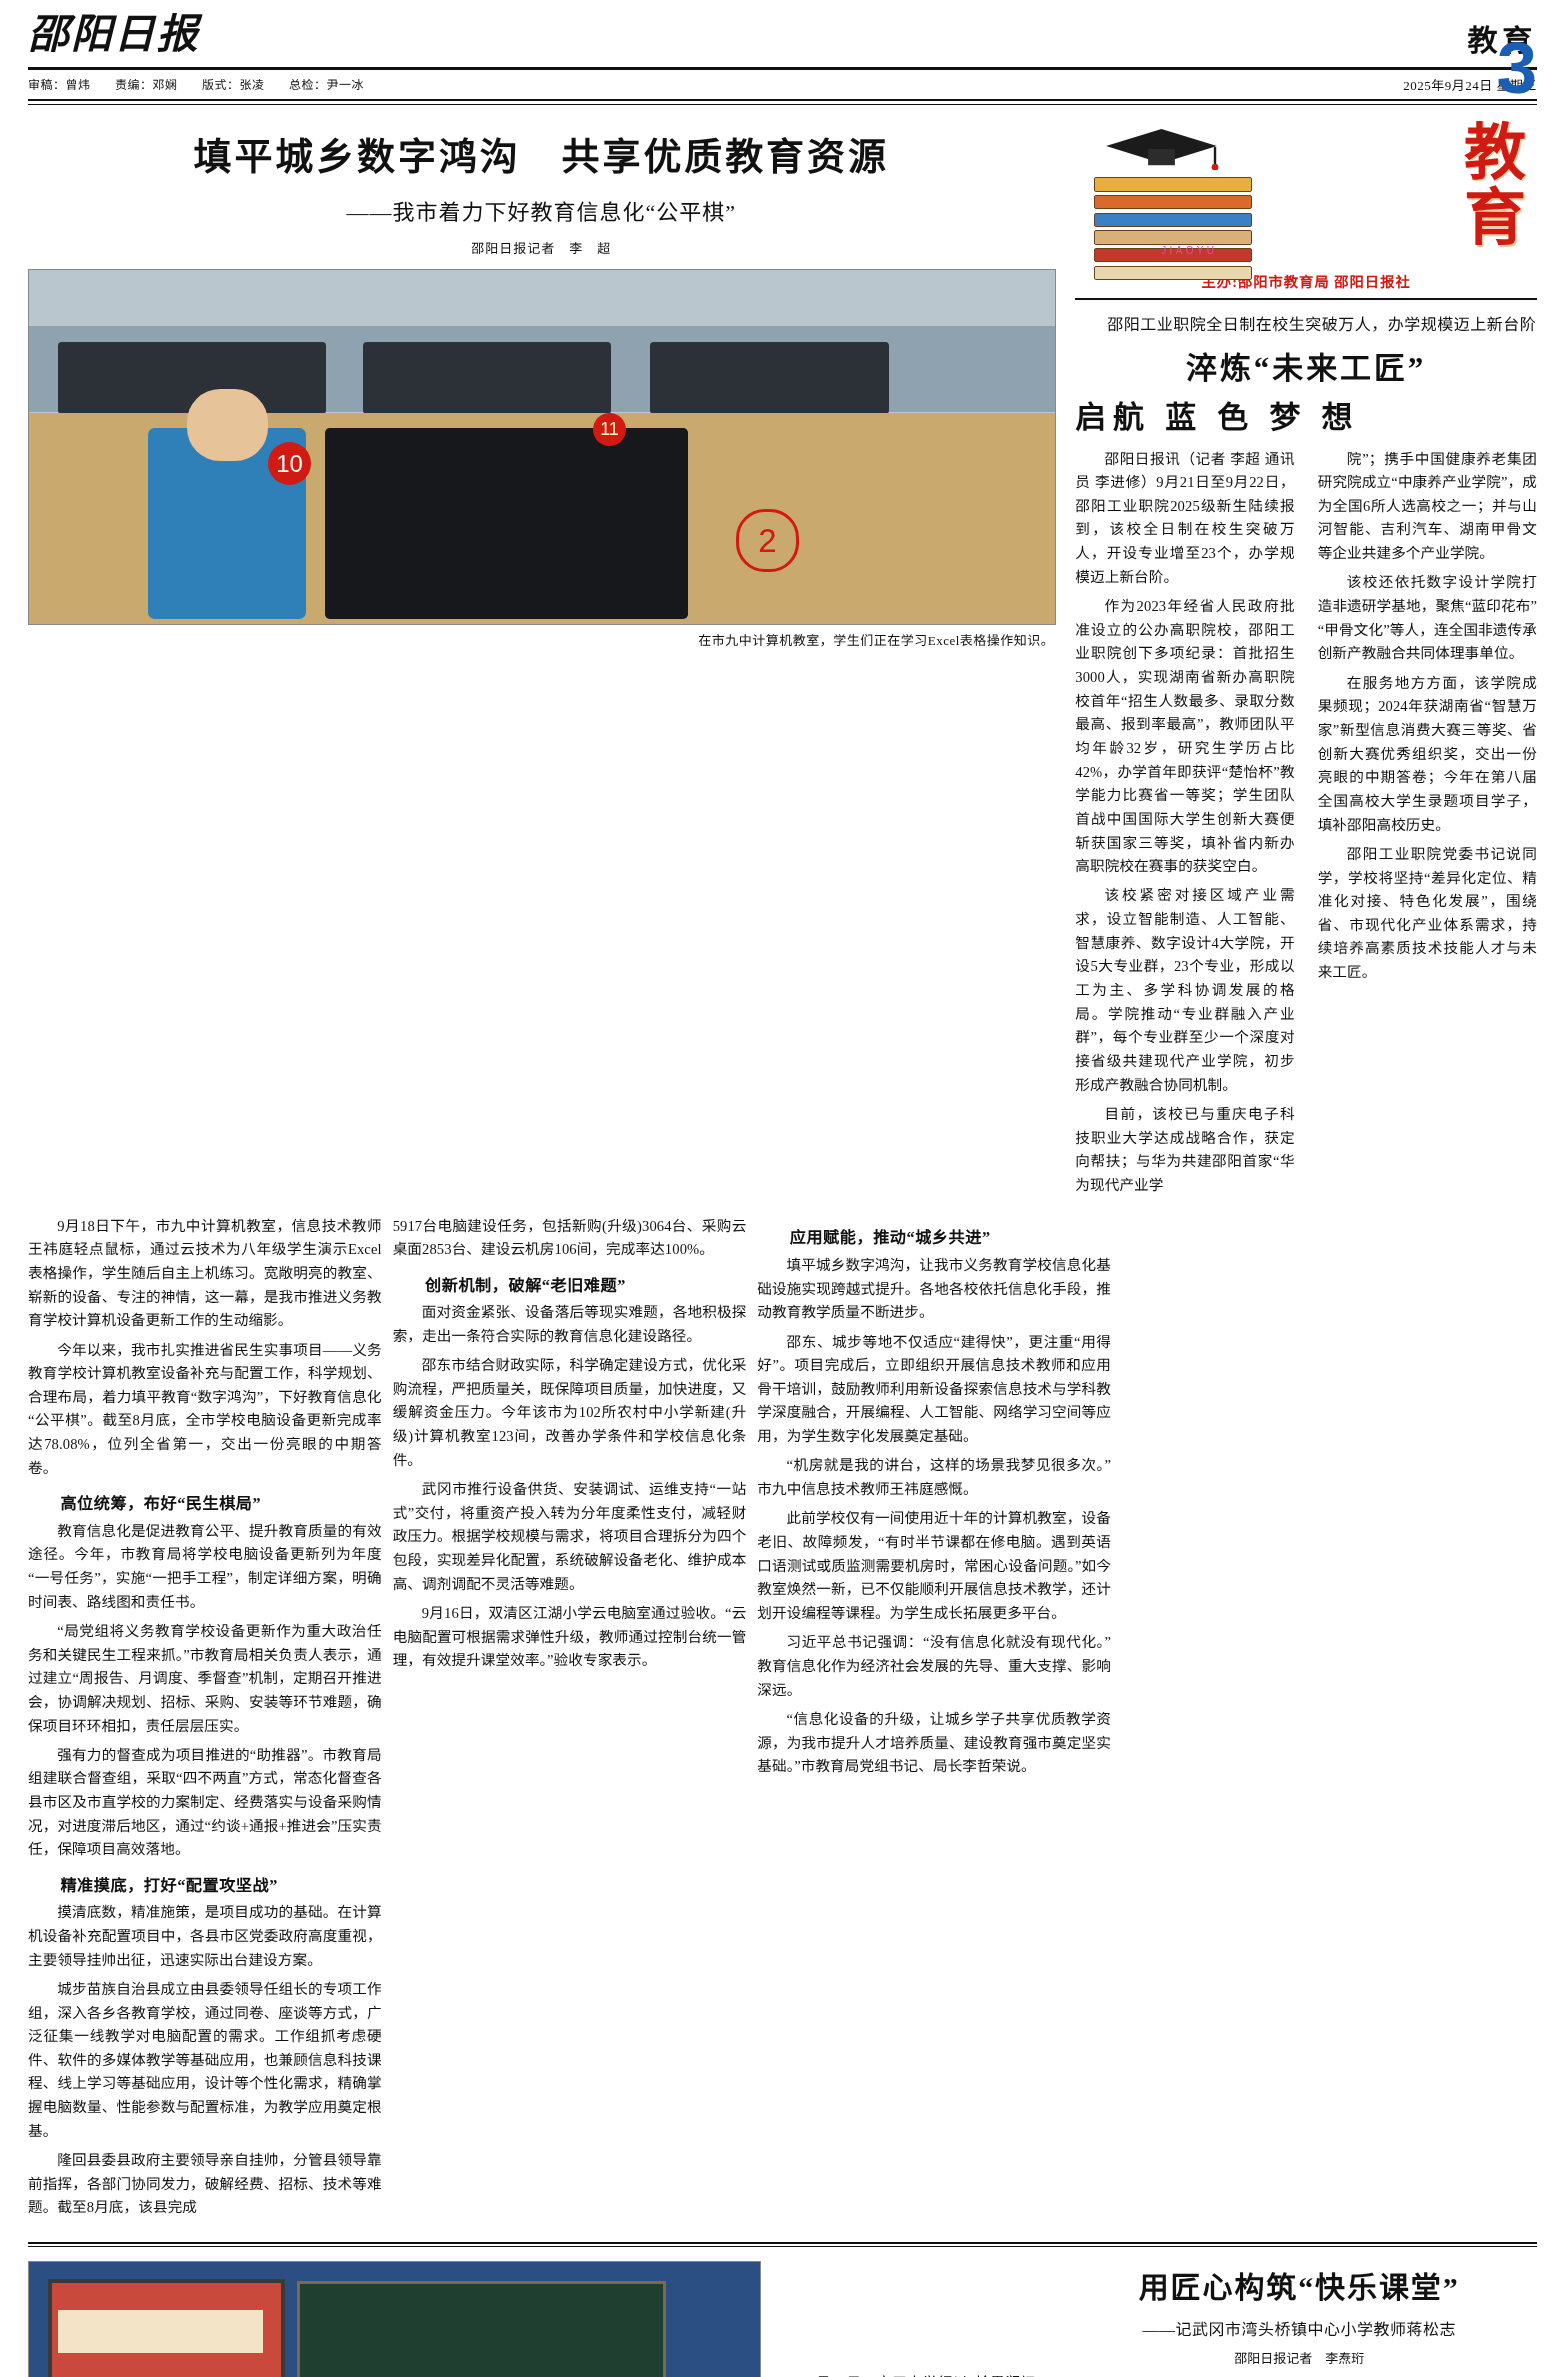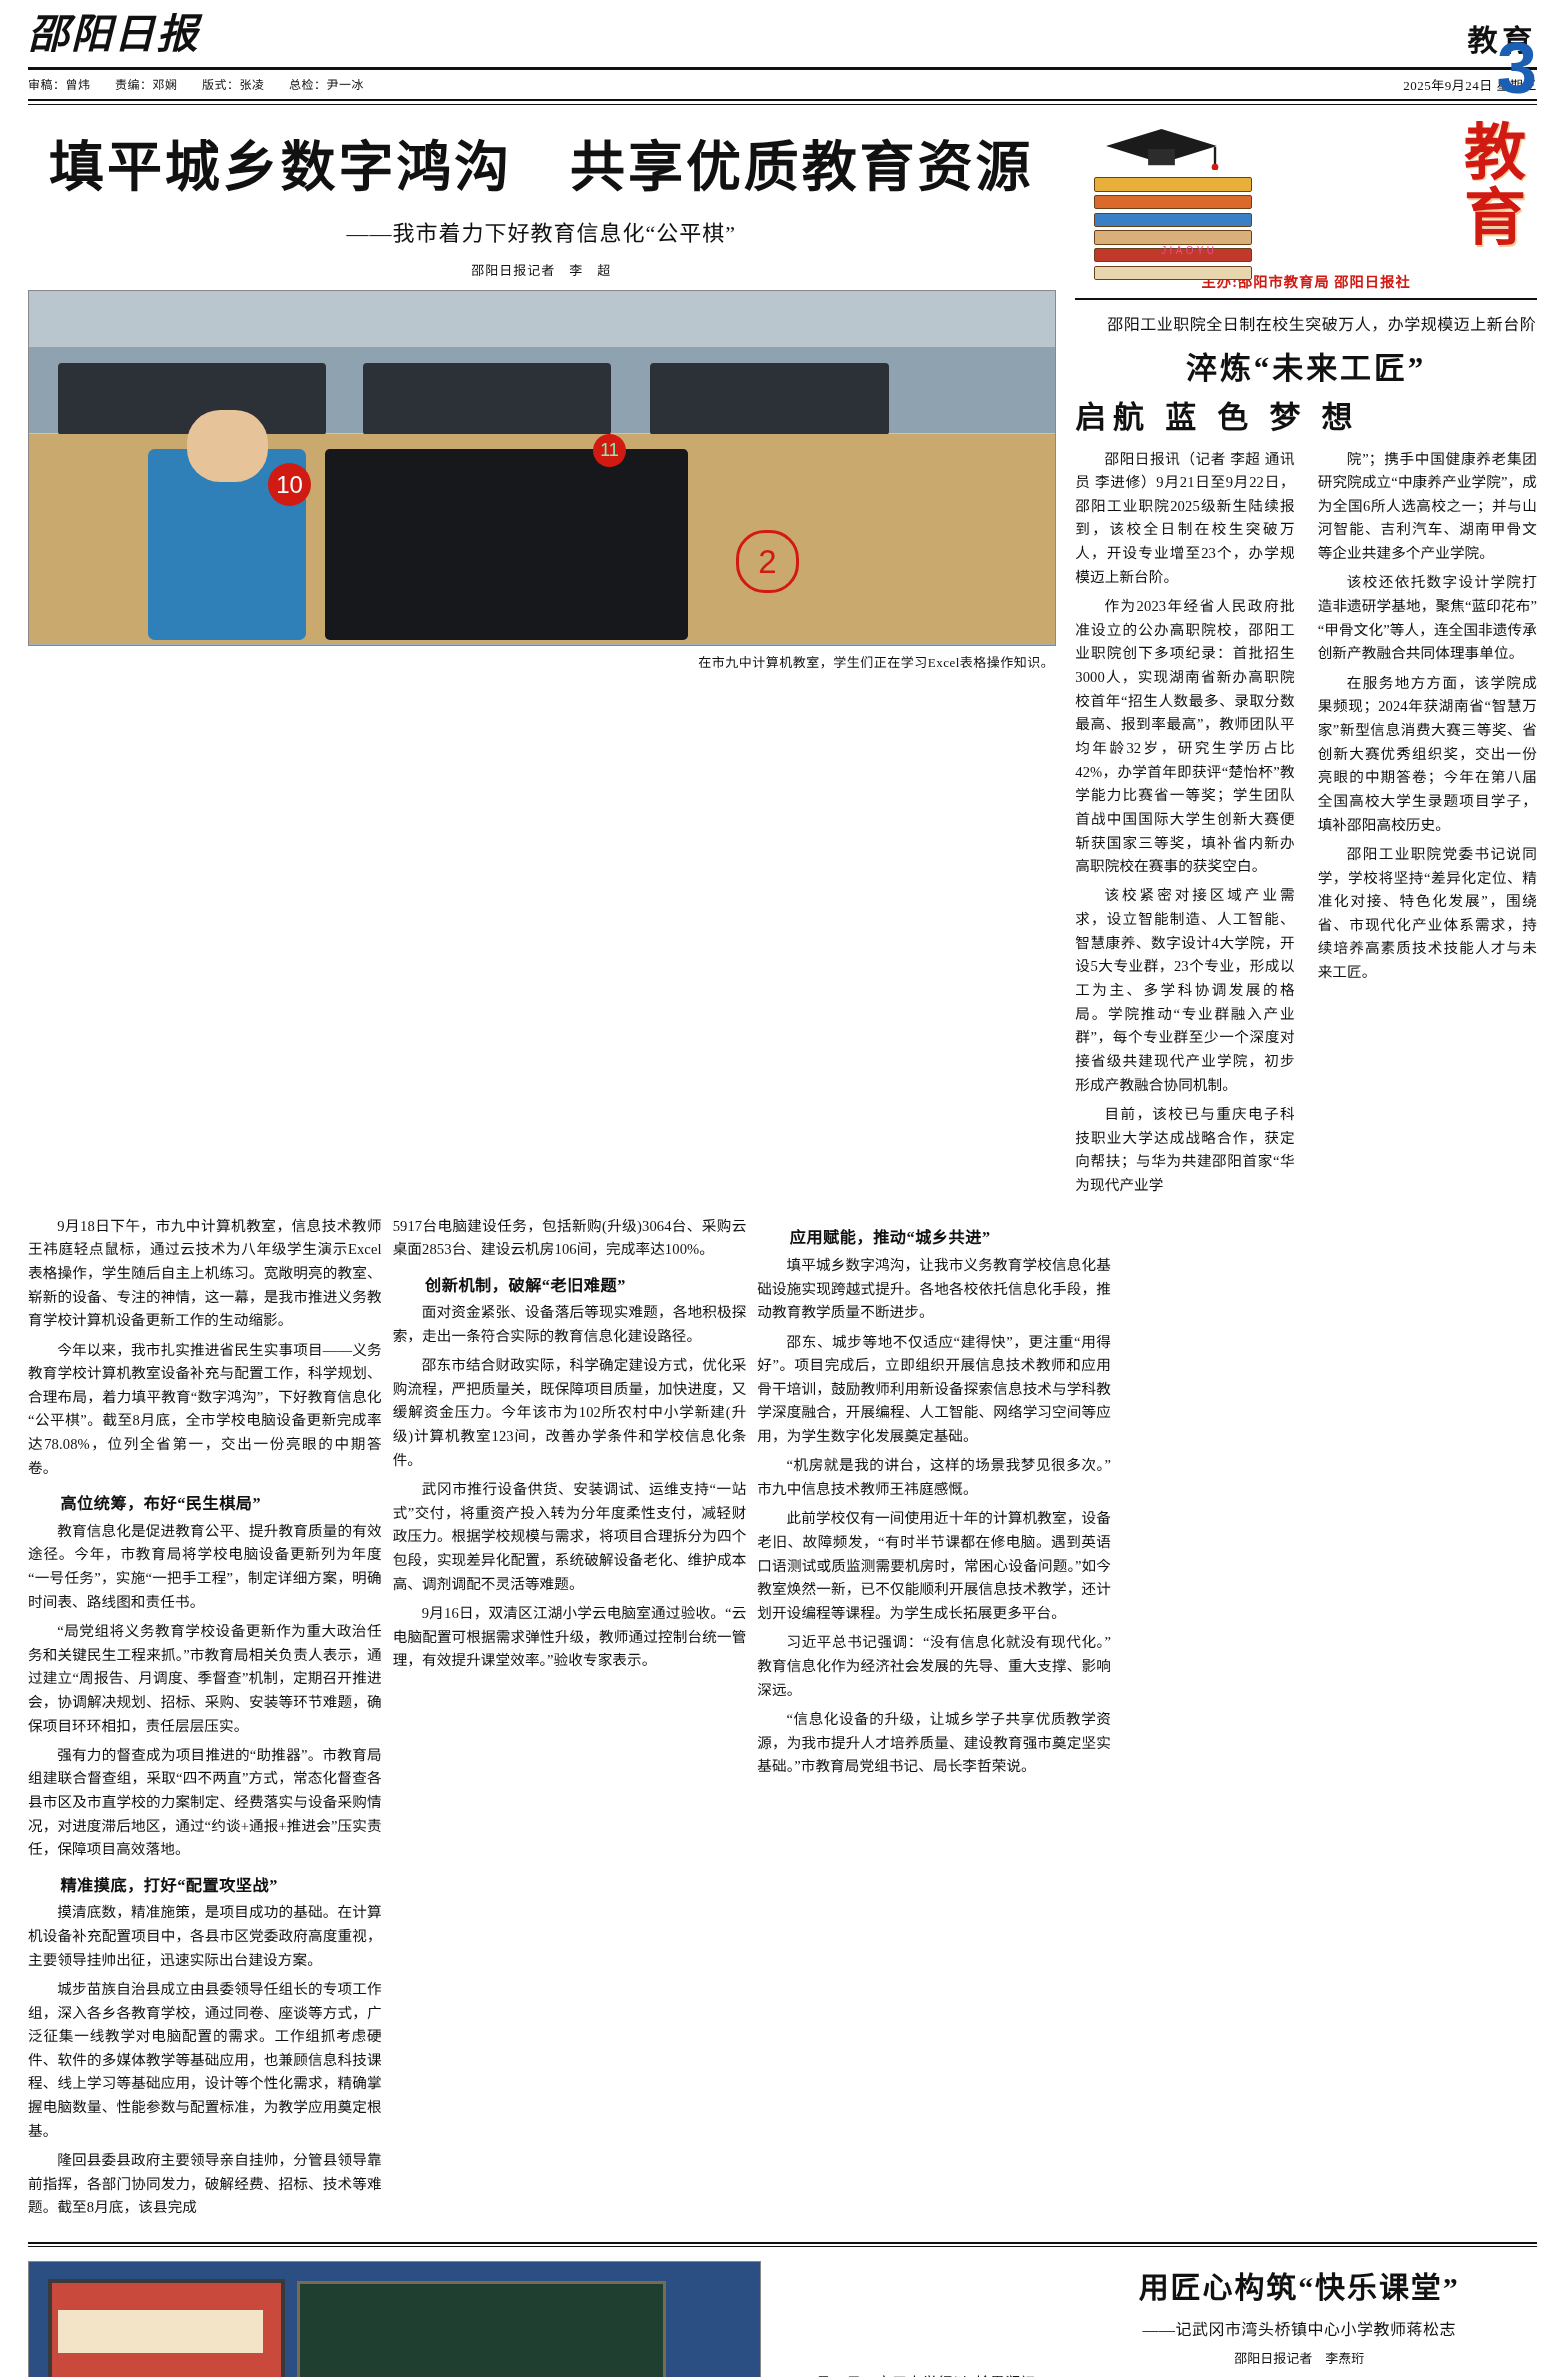--- a/index.html
+++ b/index.html
@@ -31,21 +31,21 @@
     position:absolute;right:28px;top:32px;font-size:72px;font-weight:700;color:#1a5fb4;line-height:1;
     font-family:"Liberation Sans",sans-serif;
   }
   .rule-bottom{height:1.9px;background:#111;margin:5.7px 28px 0 28px;}
   .rule-bottom2{height:1px;background:#111;margin:2.4px 28px 0 28px;}
 
   
   .top-area{display:flex;padding:0 28px;margin-top:12.4px;}
   .headline-block{width:1027px;}
   .headline{
-    font-size:55px;font-weight:700;letter-spacing:2.9px;text-align:center;margin-top:17px;line-height:1.25;
+    font-size:38px;font-weight:700;letter-spacing:2.9px;text-align:center;margin-top:17px;line-height:1.25;
     font-family:"Liberation Serif","DejaVu Serif",serif;
   }
   .subhead{
     font-size:22px;text-align:center;margin-top:12.4px;letter-spacing:1px;color:#111;
   }
   .byline{font-size:13px;text-align:center;margin-top:12.4px;letter-spacing:1px;}
 
   
   .logo-col{width:483px;padding-left:21px;box-sizing:border-box;}
   .edu-logo{position:relative;height:143px;}
@@ -145,21 +145,21 @@
           <div style="position:absolute;left:0;top:56px;width:100%;height:86px;background:#8fa2b0;"></div>
           <div style="position:absolute;left:29px;top:72px;width:268px;height:72px;background:#2b3136;border-radius:3.8px;"></div>
           <div style="position:absolute;left:334px;top:72px;width:248px;height:72px;background:#2b3136;border-radius:3.8px;"></div>
           <div style="position:absolute;left:621px;top:72px;width:239px;height:72px;background:#2b3136;border-radius:3.8px;"></div>
           <div style="position:absolute;left:0;top:143px;width:100%;height:210px;background:#c9a96e;"></div>
           <div style="position:absolute;left:296px;top:158px;width:363px;height:191px;background:#17181b;border-radius:4.8px;"></div>
           <div style="position:absolute;left:119px;top:158px;width:158px;height:191px;background:#2f7fb8;border-radius:6.7px;"></div>
           <div style="position:absolute;left:158px;top:119px;width:81px;height:72px;background:#e7c39a;border-radius:33px;"></div>
           <div style="position:absolute;left:707px;top:239px;width:57px;height:57px;border:3.3px solid #d11a12;border-radius:29px;color:#d11a12;font-size:33px;text-align:center;line-height:57px;font-family:'Liberation Sans',sans-serif;">2</div>
           <div style="position:absolute;left:239px;top:172px;width:43px;height:43px;background:#d11a12;border-radius:21.5px;color:#fff;font-size:24px;text-align:center;line-height:43px;font-family:'Liberation Sans',sans-serif;">10</div>
-          <div style="position:absolute;left:564px;top:143px;width:33px;height:33px;background:#d11a12;border-radius:16.7px;color:#86efac;font-size:18px;text-align:center;line-height:33px;font-family:'Liberation Sans',sans-serif;">11</div>
+          <div style="position:absolute;left:564px;top:143px;width:33px;height:33px;background:#d11a12;border-radius:16.7px;color:#fef9c3;font-size:18px;text-align:center;line-height:33px;font-family:'Liberation Sans',sans-serif;">11</div>
         </div>
         <div class="caption">在市九中计算机教室，学生们正在学习Excel表格操作知识。</div>
       </div>
     </div>
 
     <div class="logo-col">
       <div class="edu-logo">
         <svg class="cap" viewBox="0 0 240 90">
           <polygon points="120,4 236,40 120,76 4,40" fill="#1b1b1b"></polygon>
           <rect x="92" y="46" width="56" height="34" fill="#2c2c2c"></rect>

